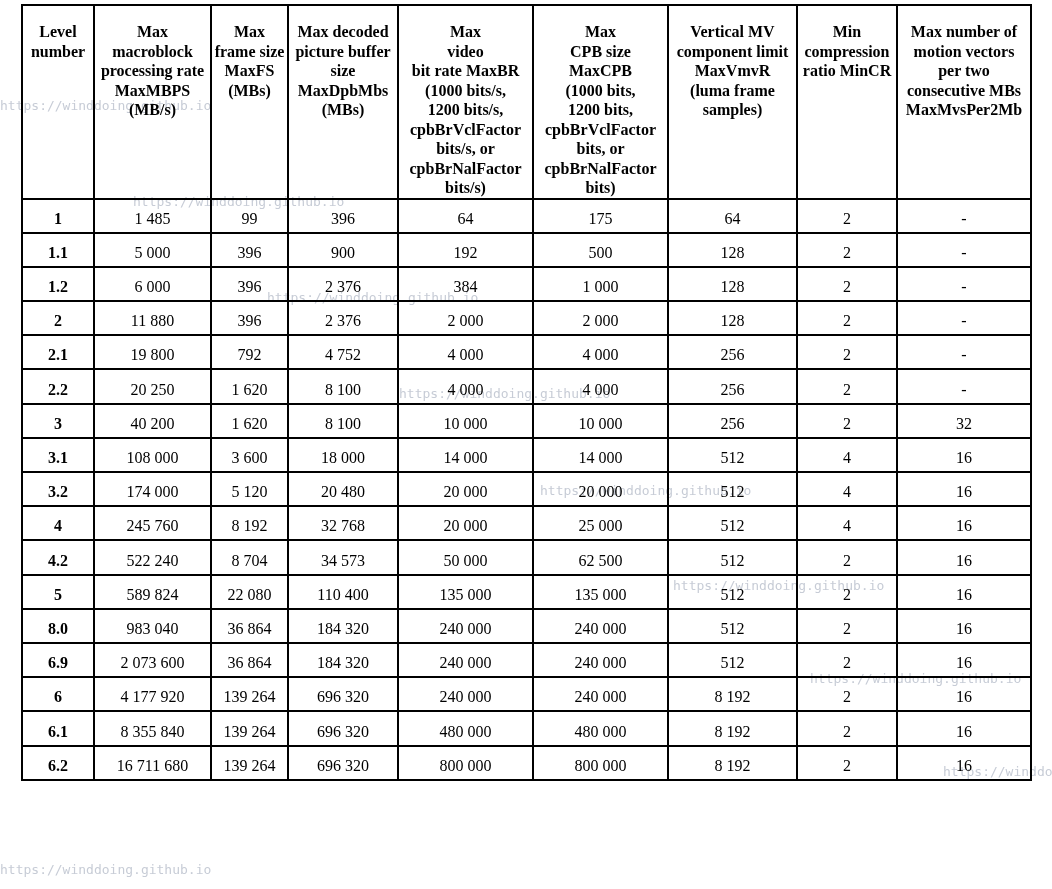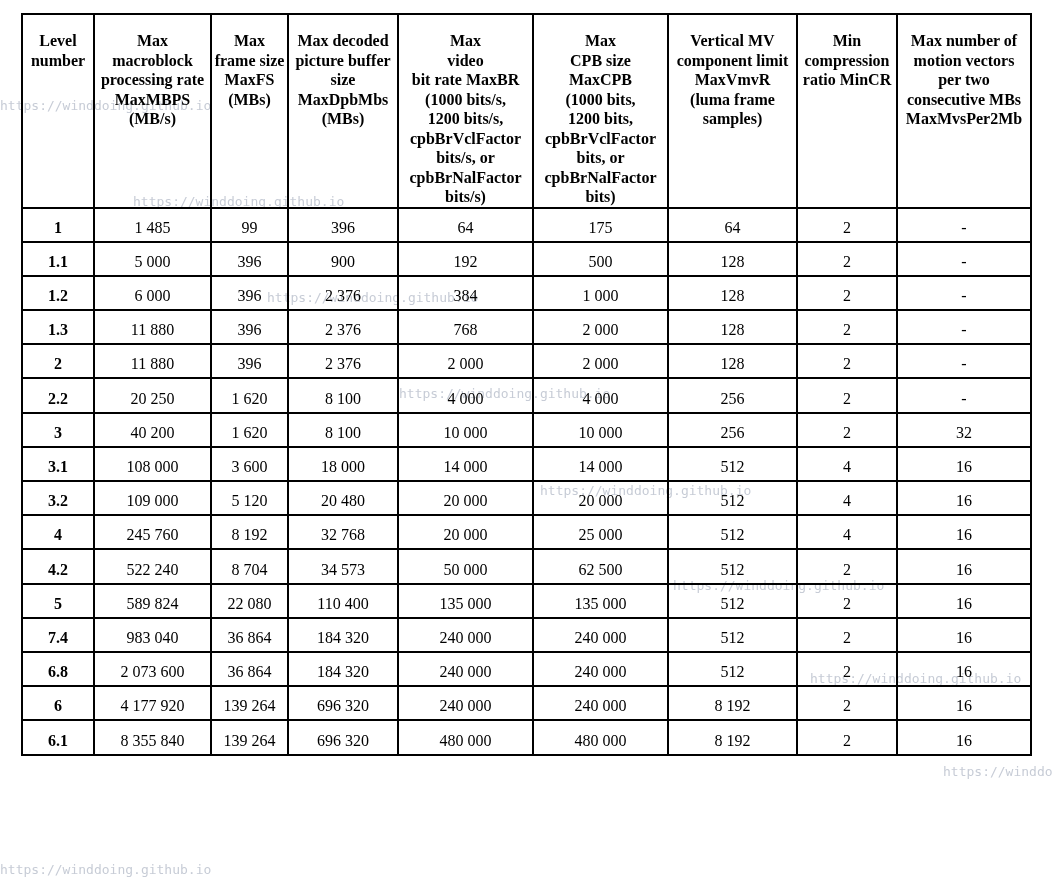--- a/index.html
+++ b/index.html
@@ -17,21 +17,21 @@
     font-family: "DejaVu Sans Mono", monospace;
     font-size: 13px;
     line-height: 20px;
     white-space: nowrap;
     z-index: 0;
     user-select: none;
   }
   table.limits {
     position: absolute;
     left: 21px;
-    top: 13px;
+    top: 4px;
     width: 1011px;
     border-collapse: collapse;
     table-layout: fixed;
     background: transparent;
     z-index: 1;
   }
   table.limits th, table.limits td {
     border: 2px solid #000000;
     text-align: center;
     overflow: hidden;
@@ -159,42 +159,42 @@
           <td>6 000</td>
           <td>396</td>
           <td>2 376</td>
           <td>384</td>
           <td>1 000</td>
           <td>128</td>
           <td>2</td>
           <td>-</td>
         </tr>
         <tr>
-          <td class="level">1.3</td>
-          <td>11 880</td>
-          <td>396</td>
-          <td>2 376</td>
-          <td>768</td>
-          <td>2 000</td>
-          <td>128</td>
-          <td>2</td>
-          <td>-</td>
-        </tr>
-        <tr>
           <td class="level">2</td>
           <td>11 880</td>
           <td>396</td>
           <td>2 376</td>
           <td>2 000</td>
           <td>2 000</td>
           <td>128</td>
           <td>2</td>
           <td>-</td>
         </tr>
         <tr>
+          <td class="level">2.1</td>
+          <td>19 800</td>
+          <td>792</td>
+          <td>4 752</td>
+          <td>4 000</td>
+          <td>4 000</td>
+          <td>256</td>
+          <td>2</td>
+          <td>-</td>
+        </tr>
+        <tr>
           <td class="level">2.2</td>
           <td>20 250</td>
           <td>1 620</td>
           <td>8 100</td>
           <td>4 000</td>
           <td>4 000</td>
           <td>256</td>
           <td>2</td>
           <td>-</td>
         </tr>
@@ -215,21 +215,21 @@
           <td>3 600</td>
           <td>18 000</td>
           <td>14 000</td>
           <td>14 000</td>
           <td>512</td>
           <td>4</td>
           <td>16</td>
         </tr>
         <tr>
           <td class="level">3.2</td>
-          <td>109 000</td>
+          <td>174 000</td>
           <td>5 120</td>
           <td>20 480</td>
           <td>20 000</td>
           <td>20 000</td>
           <td>512</td>
           <td>4</td>
           <td>16</td>
         </tr>
         <tr>
           <td class="level">4</td>
@@ -258,32 +258,32 @@
           <td>589 824</td>
           <td>22 080</td>
           <td>110 400</td>
           <td>135 000</td>
           <td>135 000</td>
           <td>512</td>
           <td>2</td>
           <td>16</td>
         </tr>
         <tr>
-          <td class="level">7.4</td>
+          <td class="level">8.0</td>
           <td>983 040</td>
           <td>36 864</td>
           <td>184 320</td>
           <td>240 000</td>
           <td>240 000</td>
           <td>512</td>
           <td>2</td>
           <td>16</td>
         </tr>
         <tr>
-          <td class="level">6.8</td>
+          <td class="level">6.9</td>
           <td>2 073 600</td>
           <td>36 864</td>
           <td>184 320</td>
           <td>240 000</td>
           <td>240 000</td>
           <td>512</td>
           <td>2</td>
           <td>16</td>
         </tr>
         <tr>
@@ -301,15 +301,26 @@
           <td class="level">6.1</td>
           <td>8 355 840</td>
           <td>139 264</td>
           <td>696 320</td>
           <td>480 000</td>
           <td>480 000</td>
           <td>8 192</td>
           <td>2</td>
           <td>16</td>
         </tr>
+        <tr>
+          <td class="level">6.2</td>
+          <td>16 711 680</td>
+          <td>139 264</td>
+          <td>696 320</td>
+          <td>800 000</td>
+          <td>800 000</td>
+          <td>8 192</td>
+          <td>2</td>
+          <td>16</td>
+        </tr>
       </tbody>
   </table>
 </div>
 
 </body></html>

